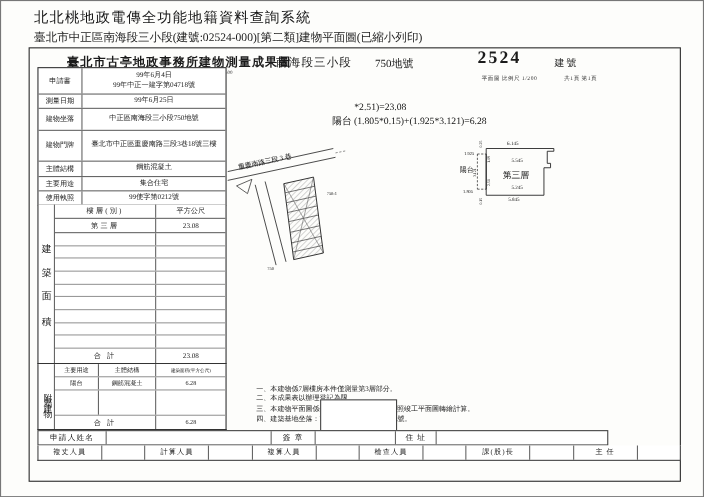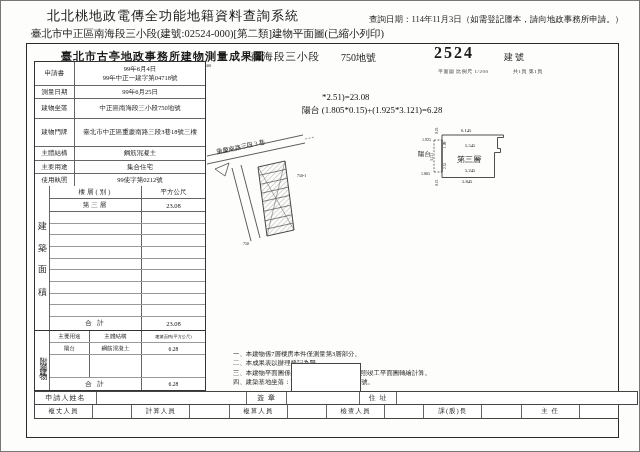--- a/index.html
+++ b/index.html
@@ -1,21 +1,21 @@
 <!DOCTYPE html>
 <html><head>
 <meta charset="utf-8">
 <style>
   html,body{margin:0;padding:0;background:#e8e8e8;}
   .page{position:relative;width:640px;height:452px;background:#fdfdfb;overflow:hidden;
         font-family:"Liberation Serif","DejaVu Serif",serif;color:#1b1b1b;
         border:1px solid #777;box-sizing:border-box;}
   .abs{position:absolute;}
   .doc-box{left:25px;top:42px;width:593px;height:395px;border:1.5px solid #2a2a2a;box-sizing:border-box;}
-  .app-title{left:30px;top:6px;font-size:13px;letter-spacing:1px;color:#151515;margin-left:16px;}
+  .app-title{left:30px;top:6px;font-size:13px;letter-spacing:1px;color:#151515;}
   .query-date{left:368px;top:13px;font-size:8.5px;color:#222;}
   .subtitle{left:30px;top:26px;font-size:10.5px;color:#1a1a1a;}
   .office{left:60px;top:48px;font-size:11px;font-weight:700;letter-spacing:1px;}
   .sect{left:250px;top:49px;font-size:10.5px;letter-spacing:1px;}
   .landno{left:340px;top:50px;font-size:10px;}
   .bno{left:433px;top:43px;font-size:16px;font-weight:bold;letter-spacing:2px;}
   .bno-label{left:503px;top:50px;font-size:9px;letter-spacing:2px;font-family:Liberation Mono, monospace;}
   .tiny-line{font-size:5px;color:#333;letter-spacing:.5px;}
   .loc-caption{left:170px;top:62px;font-size:4.6px;color:#333;}
   
@@ -48,39 +48,38 @@
   .xc3{flex:1;display:flex;align-items:center;justify-content:center;font-size:5.6px;}
   .xc3.hd{font-size:4.2px;}
   .xtot1{width:92px;border-right:1px solid #666;display:flex;align-items:center;justify-content:center;
          font-size:6.5px;letter-spacing:2px;box-sizing:border-box;}
   
   .calc{left:287px;top:90px;width:335px;font-size:8.8px;line-height:13px;color:#111;}
   .calc .ind1{padding-left:34px;}
   .calc .ind2{padding-left:14px;}
   .notes{left:232px;top:348px;width:340px;font-size:6.4px;line-height:9.4px;color:#222;}
   
-  .sgrow{left:33px;top:390px;width:604px;height:14px;border:1px solid #444;box-sizing:border-box;
+  .sgrow{left:33px;top:390px;width:519px;height:14px;border:1px solid #444;box-sizing:border-box;
          display:flex;background:#fff;}
   .strow{left:33px;top:404px;width:585px;height:14px;border:1px solid #444;border-top:none;
          box-sizing:border-box;display:flex;background:#fff;}
   .bcell{display:flex;align-items:center;justify-content:center;font-size:7px;letter-spacing:1px;
          border-right:1px solid #666;box-sizing:border-box;}
   .bblank{border-right:1px solid #666;box-sizing:border-box;}
   .bcell:last-child,.bblank:last-child{border-right:none;}
   .stamp-box{left:290px;top:362px;width:70px;height:29px;border:1px solid #444;background:#fff;box-sizing:border-box;}
   svg{display:block;}
   svg text{font-family:"Liberation Serif","DejaVu Serif",serif;fill:#111;}
 </style>
 </head>
 <body>
 
 <div class="page">
 
   <div class="abs app-title">北北桃地政電傳全功能地籍資料查詢系統</div>
-  <div class="abs query-date">查詢日期：114年11月3日（如需登記謄本，請向地政事務所申請。）</div>
   <div class="abs subtitle">臺北市中正區南海段三小段(建號:02524-000)[第二類]建物平面圖(已縮小列印)</div>
 
   <div class="abs doc-box"></div>
 
   <div class="abs office">臺北市古亭地政事務所建物測量成果圖</div>
   <div class="abs sect">南海段三小段</div>
   <div class="abs landno">750地號</div>
   <div class="abs bno">2524</div>
   <div class="abs bno-label">建號</div>
   <div class="abs tiny-line" style="left:437px;top:67px;">平面圖 比例尺 1/200</div>

